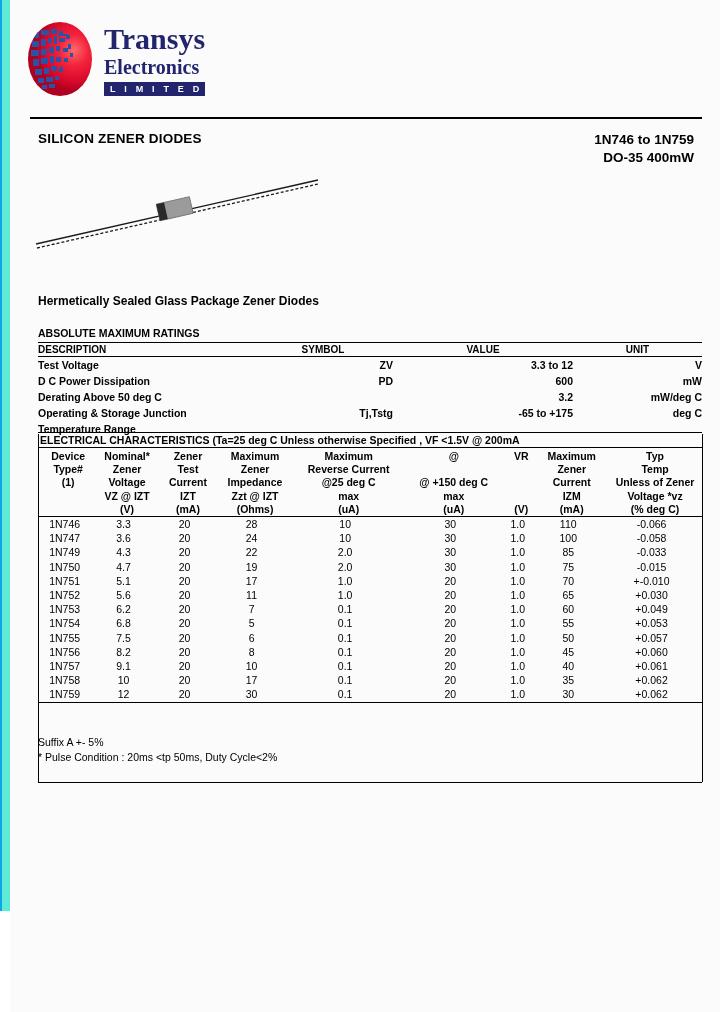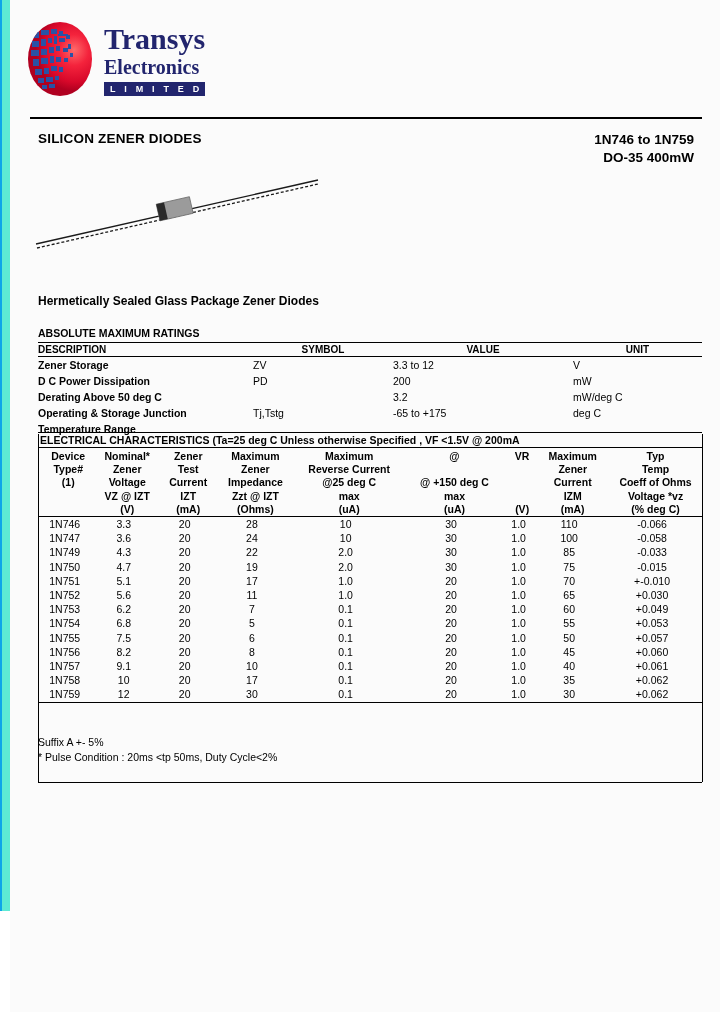--- a/index.html
+++ b/index.html
@@ -139,22 +139,23 @@
     font-weight: bold;
     font-size: 10px;
     padding: 1px 0 1px 0;
     border-top: 1.6px solid #000;
     border-bottom: 1.6px solid #000;
   }
   .amr-table th.left { text-align: left; }
   .amr-table td {
     padding: 1px 0 1px 0;
     font-size: 10.5px;
-    text-align: left;
+    text-align: right;
     line-height: 14px;
+    font-weight: bold;
   }
   .amr-table td.desc {
     text-align: left;
     font-weight: bold;
   }
 
   .ec-banner {
     position: absolute;
     left: 28px; top: 432px;
     width: 664px;
@@ -287,29 +288,29 @@
     <thead>
       <tr>
         <th class="left" style="width:215px">DESCRIPTION</th>
         <th style="width:140px">SYMBOL</th>
         <th style="width:180px">VALUE</th>
         <th style="width:129px">UNIT</th>
       </tr>
     </thead>
     <tbody>
       <tr>
-        <td class="desc">Zener Storage</td>
+        <td class="desc">Test Voltage</td>
         <td>ZV</td>
         <td>3.3 to 12</td>
         <td>V</td>
       </tr>
       <tr>
         <td class="desc">D C Power Dissipation</td>
         <td>PD</td>
-        <td>200</td>
+        <td>600</td>
         <td>mW</td>
       </tr>
       <tr>
         <td class="desc">Derating Above 50 deg C</td>
         <td></td>
         <td>3.2</td>
         <td>mW/deg C</td>
       </tr>
       <tr>
         <td class="desc">Operating &amp; Storage Junction</td>
@@ -386,21 +387,21 @@
         <th style="width:68px">
           <span>Maximum</span>
           <span>Zener</span>
           <span>Current</span>
           <span>IZM</span>
           <span>(mA)</span>
         </th>
         <th style="width:104px">
           <span>Typ</span>
           <span>Temp</span>
-          <span>Coeff of Ohms</span>
+          <span>Unless of Zener</span>
           <span>Voltage *vz</span>
           <span>(% deg C)</span>
         </th>
       </tr>
     </thead>
     <tbody>
           <tr>
             <td>1N746</td>
             <td>3.3</td>
             <td>20</td>

